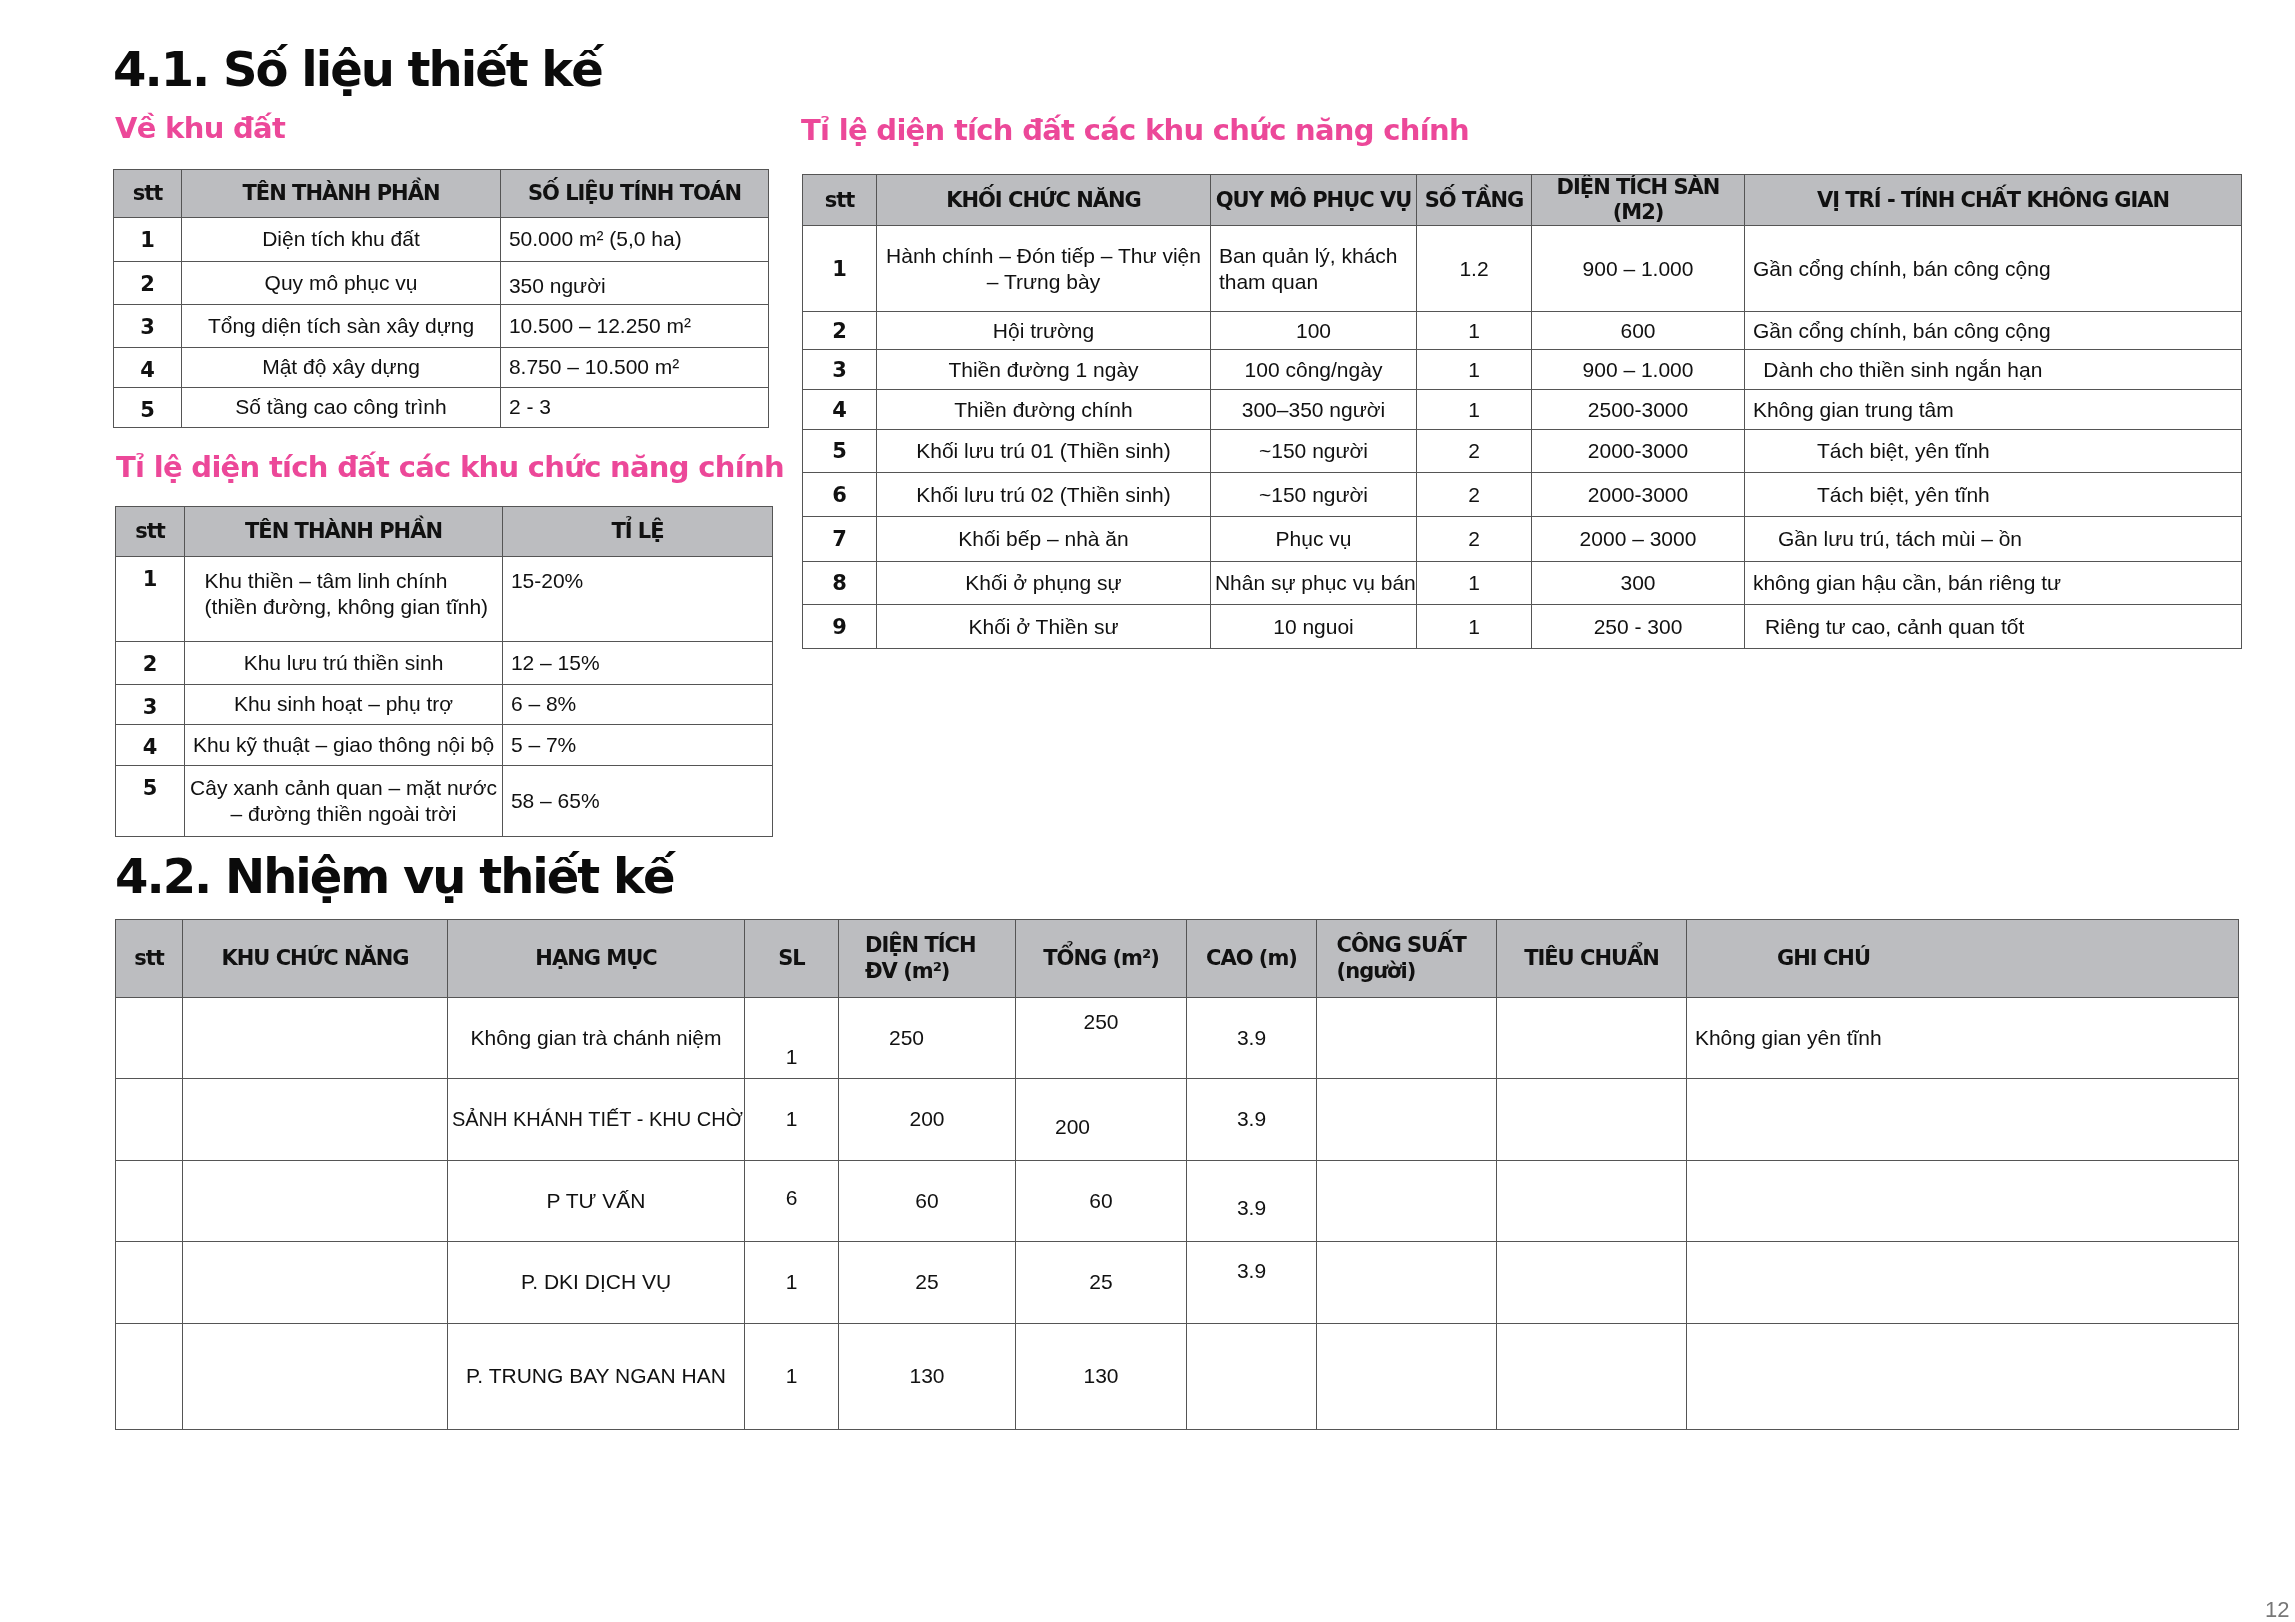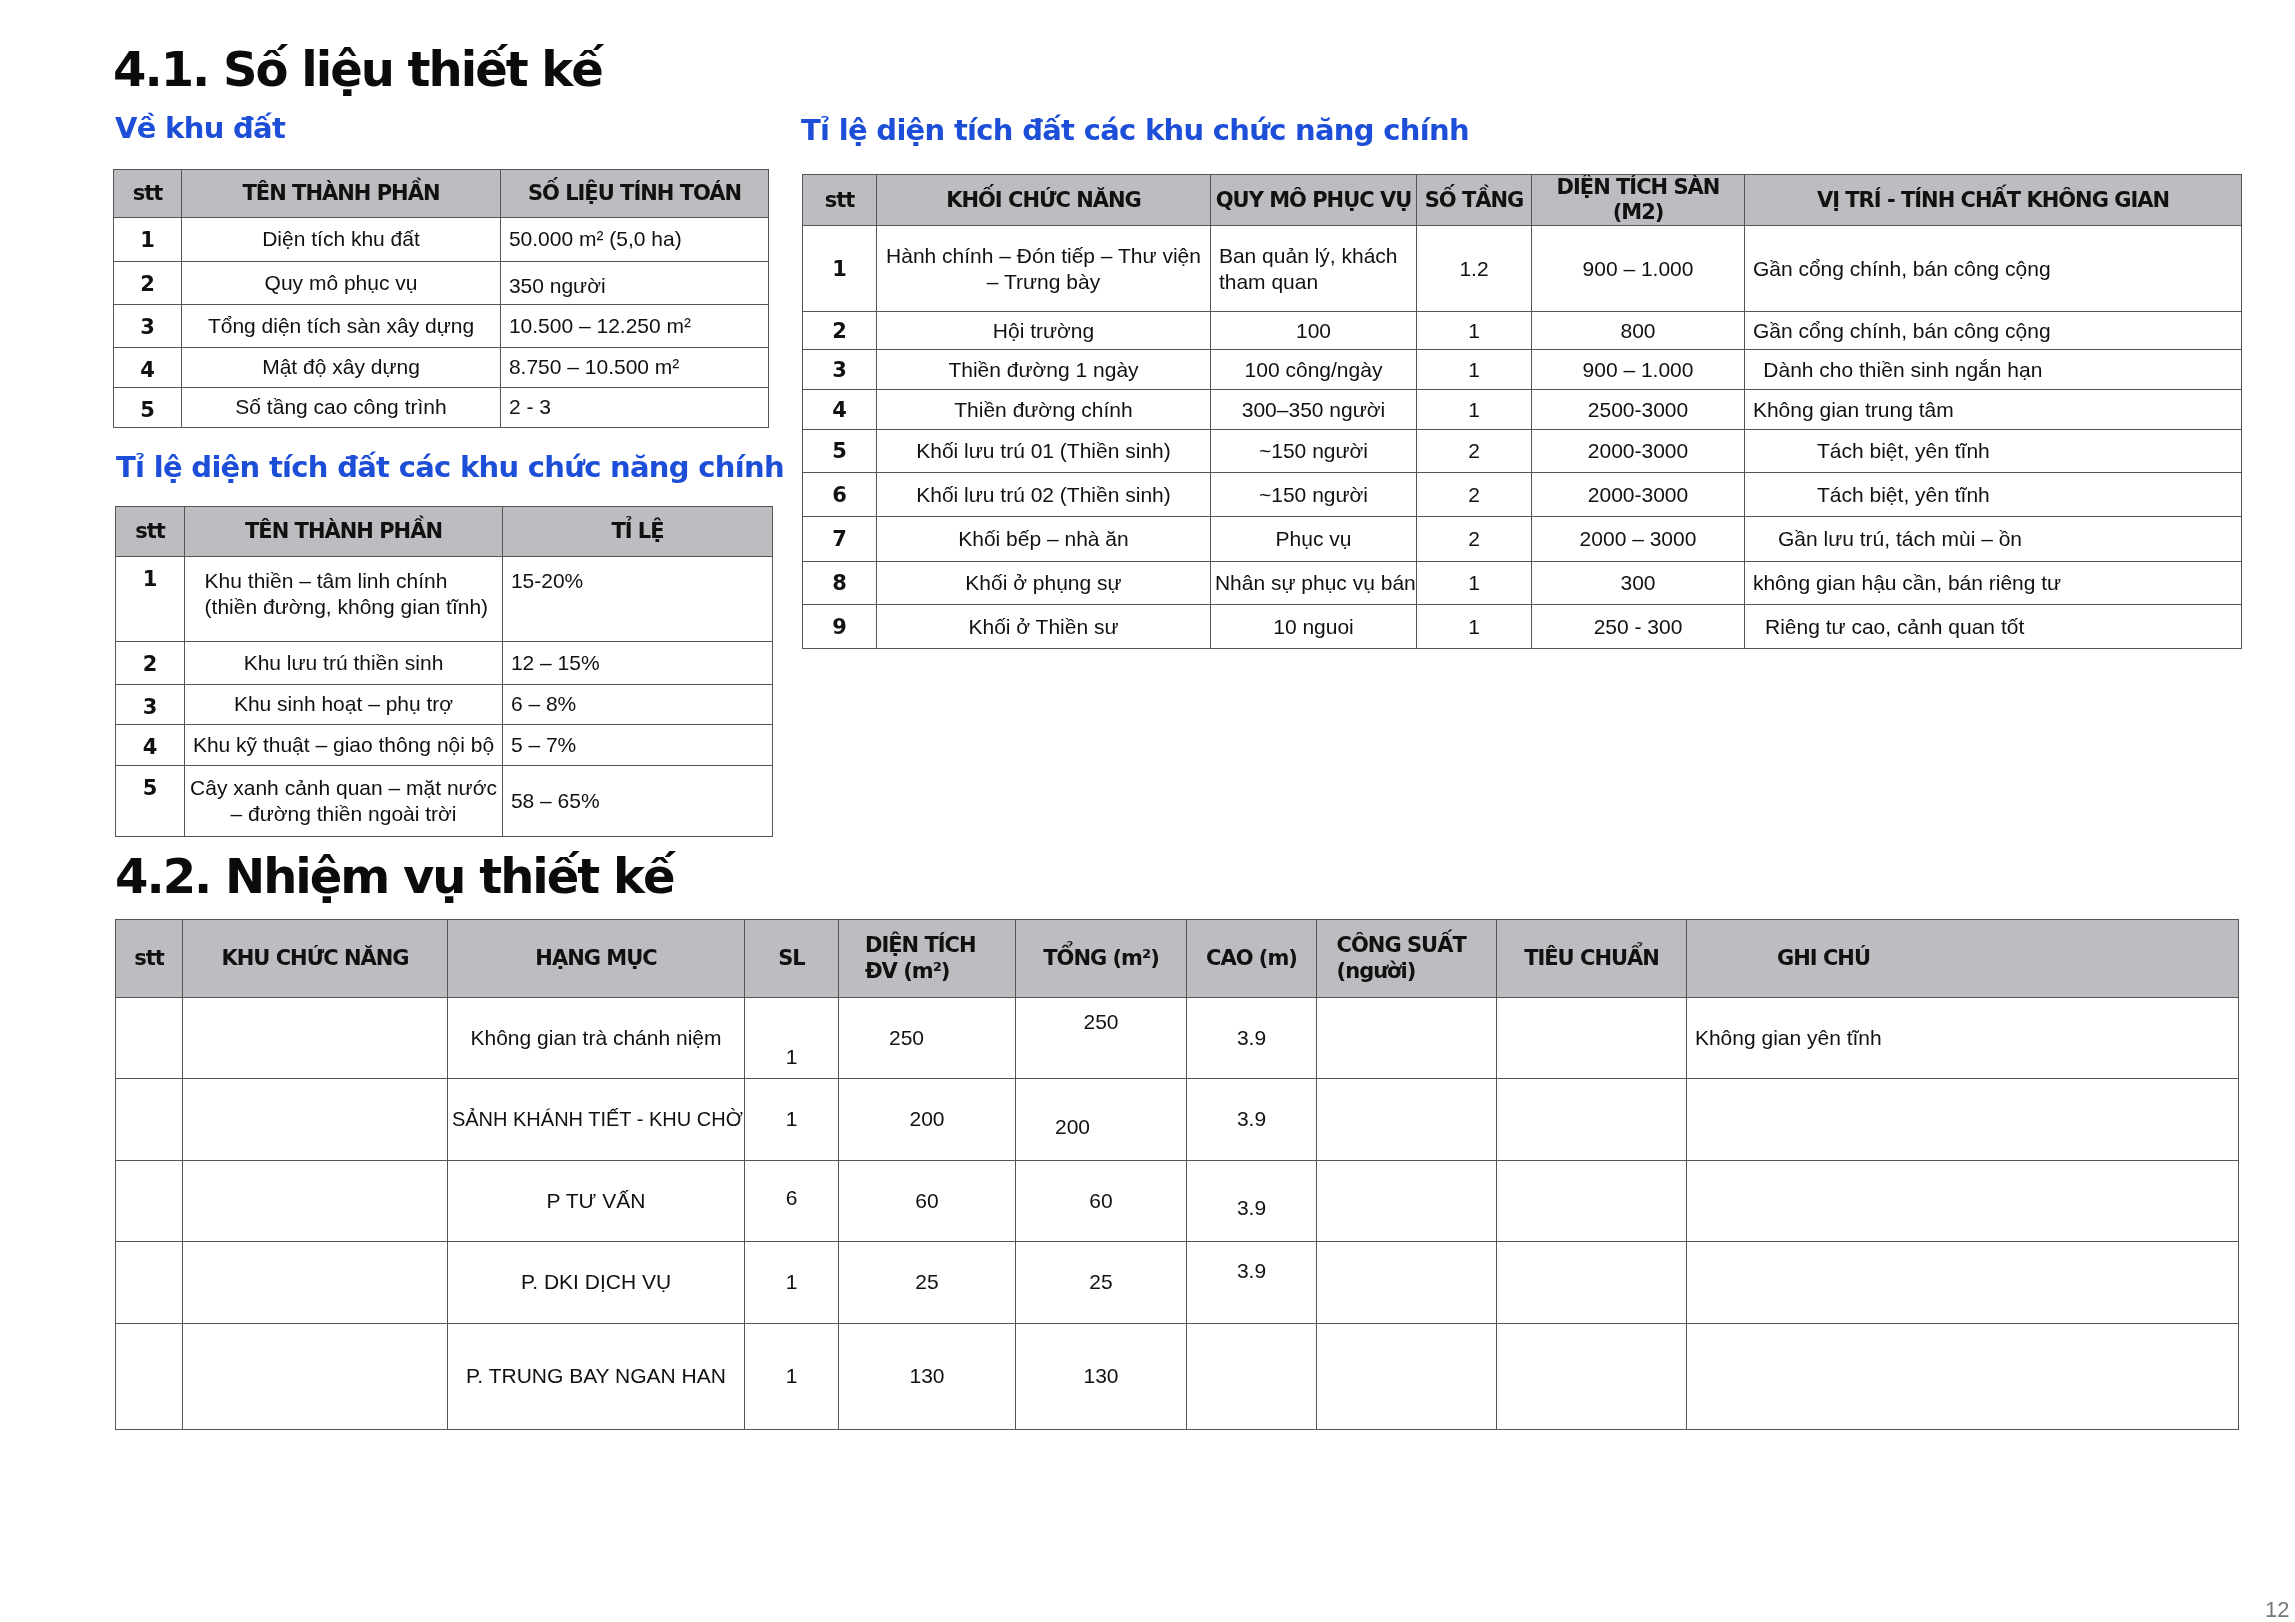--- a/index.html
+++ b/index.html
@@ -1,20 +1,20 @@
 <!DOCTYPE html>
 <html style="font-size:10.5px"><head>
 <meta charset="utf-8">
 <style>
   html, body { margin:0; padding:0; background:#ffffff; }
   body { width:2295px; height:1623px; position:relative; overflow:hidden;
          font-family:"Liberation Sans", "DejaVu Sans", sans-serif; color:#111; }
   .abs { position:absolute; }
   .h1 { font-family:"DejaVu Sans", sans-serif; font-weight:700; font-size:48px; letter-spacing:-2px; color:#0b0b0b; white-space:nowrap; }
-  .h2 { font-family:"DejaVu Sans", sans-serif; font-weight:700; font-size:29px; letter-spacing:-0.7px; color:#1d4ed8; white-space:nowrap; }
+  .h2 { font-family:"DejaVu Sans", sans-serif; font-weight:700; font-size:29px; letter-spacing:-0.7px; color:#ec4899; white-space:nowrap; }
   table.t { position:absolute; border-collapse:collapse; table-layout:fixed; }
   table.t th, table.t td { border:1.3px solid #555; padding:0 3.9px; overflow:hidden; }
   table.t th { background:#bcbdc0; font-family:"DejaVu Sans", sans-serif; font-weight:700; font-size:21px; letter-spacing:-1px; color:#111; text-align:center; vertical-align:middle; line-height:1.2; }
   table.t td { font-family:"Liberation Sans", sans-serif; font-size:21px; color:#111; vertical-align:middle; line-height:1.25; text-align:center; }
   table.t td.stt { font-family:"DejaVu Sans", sans-serif; font-weight:700; font-size:21px; vertical-align:top; padding-top:9.2px; }
   table.t td.l { text-align:left; padding-left:7.9px; }
   table.t td.top { vertical-align:top; padding-top:10.5px; }
   table.t td.bot { vertical-align:bottom; padding-bottom:7.9px;margin-left:11px; }
   .pagenum { font-family:"Liberation Sans", sans-serif; font-size:22px; color:#777; }
 </style>
@@ -133,21 +133,21 @@
     <td class="l">Ban quản lý, khách tham quan</td>
     <td>1.2</td>
     <td>900 – 1.000</td>
     <td class="l">Gần cổng chính, bán công cộng</td>
   </tr>
   <tr style="height:38px">
     <td class="stt" style="vertical-align:middle;padding-top:0;">2</td>
     <td>Hội trường</td>
     <td>100</td>
     <td>1</td>
-    <td>800</td>
+    <td>600</td>
     <td class="l">Gần cổng chính, bán công cộng</td>
   </tr>
   <tr style="height:40px">
     <td class="stt" style="vertical-align:middle;padding-top:0;">3</td>
     <td>Thiền đường 1 ngày</td>
     <td>100 công/ngày</td>
     <td>1</td>
     <td>900 – 1.000</td>
     <td class="l" style="padding-left:18.3px;">Dành cho thiền sinh ngắn hạn</td>
   </tr>

